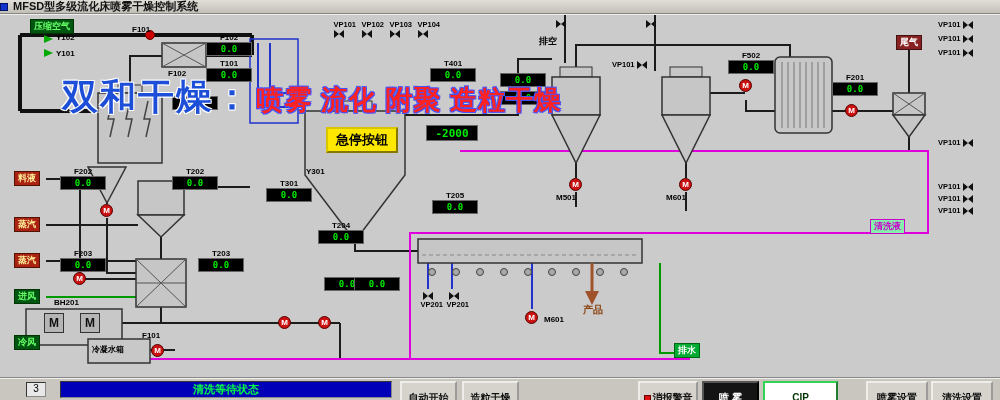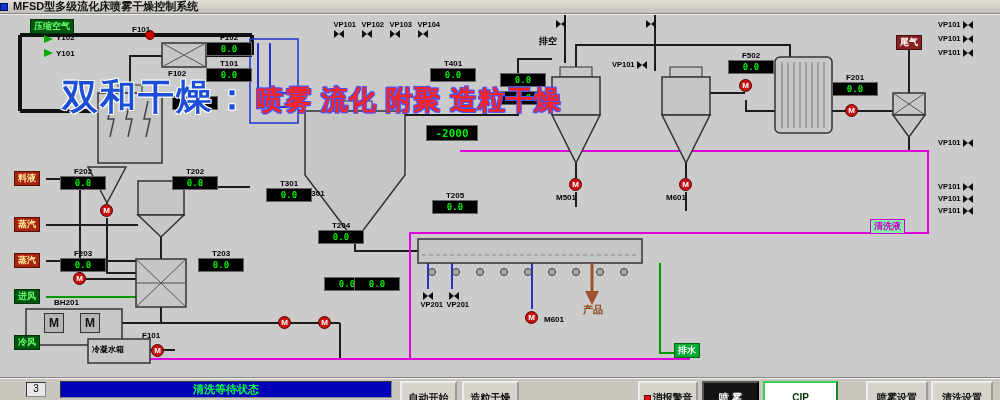--- a/index.html
+++ b/index.html
@@ -148,20 +148,21 @@
         <path d="M592,248 V278" stroke="#a0522d" stroke-width="3" fill="none"></path>
         <polygon points="585,276 599,276 592,290" fill="#a0522d"></polygon>
       </g>
     </svg>
 
     <div class="watermark">
       <span class="wm-brand">双和干燥：</span>
       <span class="wm-slogan">喷雾 流化 附聚 造粒干燥</span>
     </div>
 
+    <div class="estop">急停按钮</div>
 
     <div class="gauge" style="left:206px;top:18px">
         <div class="g-tag">F102</div>
         <div class="g-val">0.0</div>
       </div>
     <div class="gauge" style="left:206px;top:44px">
         <div class="g-tag">T101</div>
         <div class="g-val">0.0</div>
       </div>
     <div class="gauge" style="left:430px;top:44px">
@@ -300,21 +301,21 @@
     <div class="pump" style="left:278px;top:301px"><span>M</span></div>
     <div class="pump" style="left:318px;top:301px"><span>M</span></div>
     <div class="pump" style="left:151px;top:329px"><span>M</span></div>
     <div class="agit" style="left:44px;top:298px"><span>M</span></div>
     <div class="agit" style="left:80px;top:298px"><span>M</span></div>
 
     <div class="tag" style="left:56px;top:18px">Y102</div>
     <div class="tag" style="left:56px;top:34px">Y101</div>
     <div class="tag" style="left:132px;top:10px">F101</div>
     <div class="tag" style="left:168px;top:54px">F102</div>
-    <div class="tag" style="left:306px;top:174px">Y301</div>
+    <div class="tag" style="left:306px;top:152px">Y301</div>
     <div class="tag" style="left:556px;top:178px">M501</div>
     <div class="tag" style="left:666px;top:178px">M601</div>
     <div class="tag" style="left:544px;top:300px">M601</div>
     <div class="tag" style="left:142px;top:316px">F101</div>
     <div class="tag" style="left:54px;top:283px">BH201</div>
     <div class="tag" style="left:92px;top:330px">冷凝水箱</div>
 
     <div class="chip green" style="left:30px;top:4px">压缩空气</div>
     <div class="chip red" style="left:14px;top:156px">料液</div>
     <div class="chip red" style="left:14px;top:202px">蒸汽</div>

